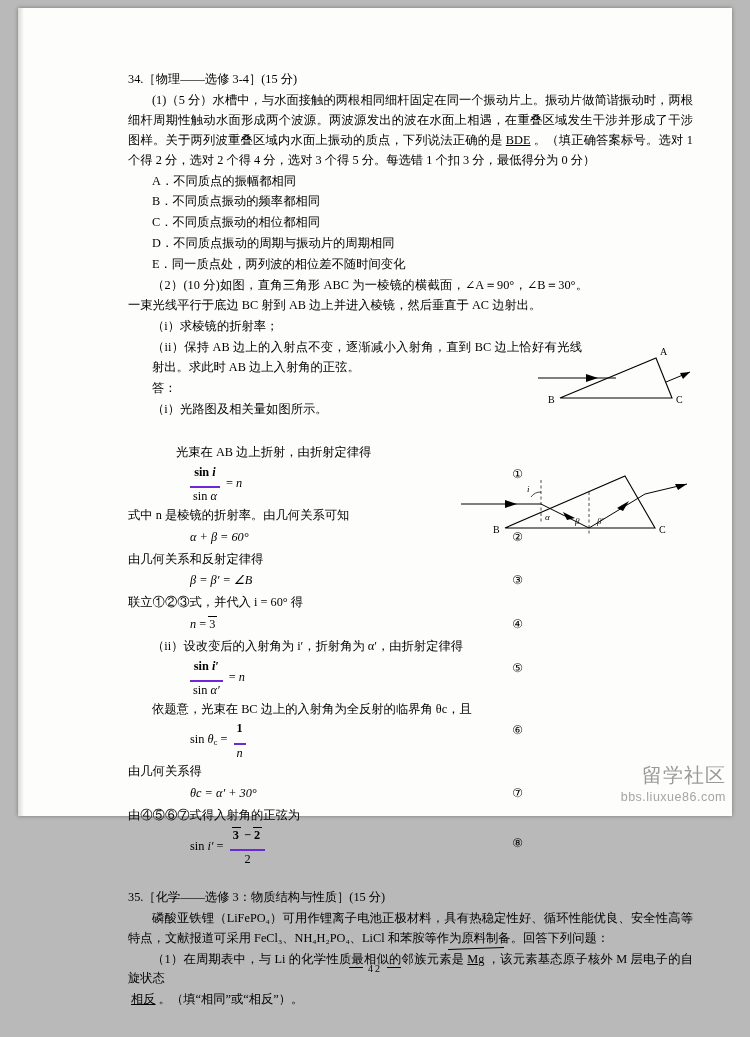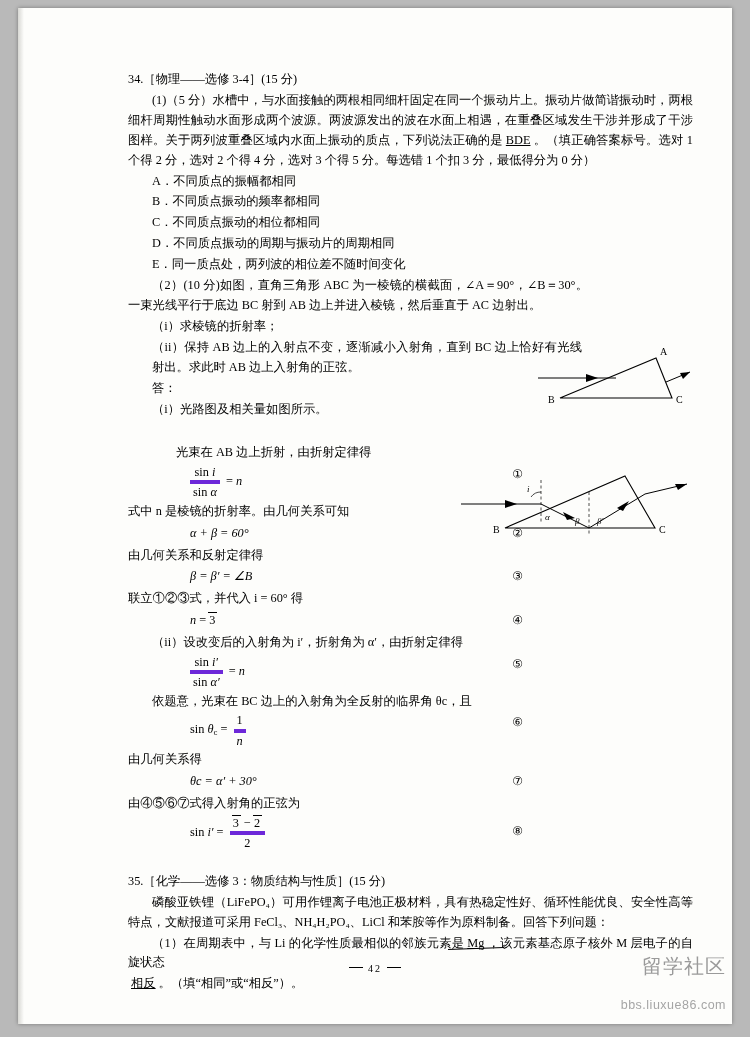--- a/index.html
+++ b/index.html
@@ -12,21 +12,21 @@
     height: 1037px;
     position: relative;
     font-family: "Liberation Serif", "DejaVu Serif", serif;
     overflow: hidden;
   }
   .page {
     position: absolute;
     left: 18px;
     top: 8px;
     width: 714px;
-    height: 1016px;
+    height: 808px;
     background: #fdfdfb;
     box-shadow: 0 0 4px rgba(0,0,0,0.35);
   }
   .page-edge {
     position: absolute;
     left: 0; top: 0;
     width: 6px; height: 100%;
     background: linear-gradient(to right,#d8d8d4,#fdfdfb);
   }
   .content {
@@ -66,22 +66,23 @@
     font-size: 12px;
   }
   .frac {
     display: inline-block;
     vertical-align: middle;
     text-align: center;
     line-height: 1.15;
   }
   .frac .n {
     display: block;
-    border-bottom: 4px solid #6d28d9;
-    padding: 0 3px 1px 3px;
+    border-bottom: 2px solid #6d28d9;
+    padding: 0 3px 7px 3px;
+    font-weight: bold;
   }
   .frac .d { display: block; padding: 1px 3px 0 3px; }
   .sqrt {
     border-top: 1px solid #000;
     padding: 0 2px 0 1px;
     margin-left: -1px;
   }
 
   
   .fig-tri {
@@ -133,21 +134,21 @@
   }
   .watermark .wm-main {
     font-size: 20px;
     color: #9a9a9a;
     letter-spacing: 1px;
   }
   .watermark .wm-sub {
     font-size: 12.5px;
     color: #a5a5a5;
     letter-spacing: 0.5px;
-    margin-top: 18px;
+    margin-top: 1px;
   }
 </style>
 </head>
 <body>
 
 <div class="page">
   <div class="page-edge"></div>
 
   <div class="content">
 

